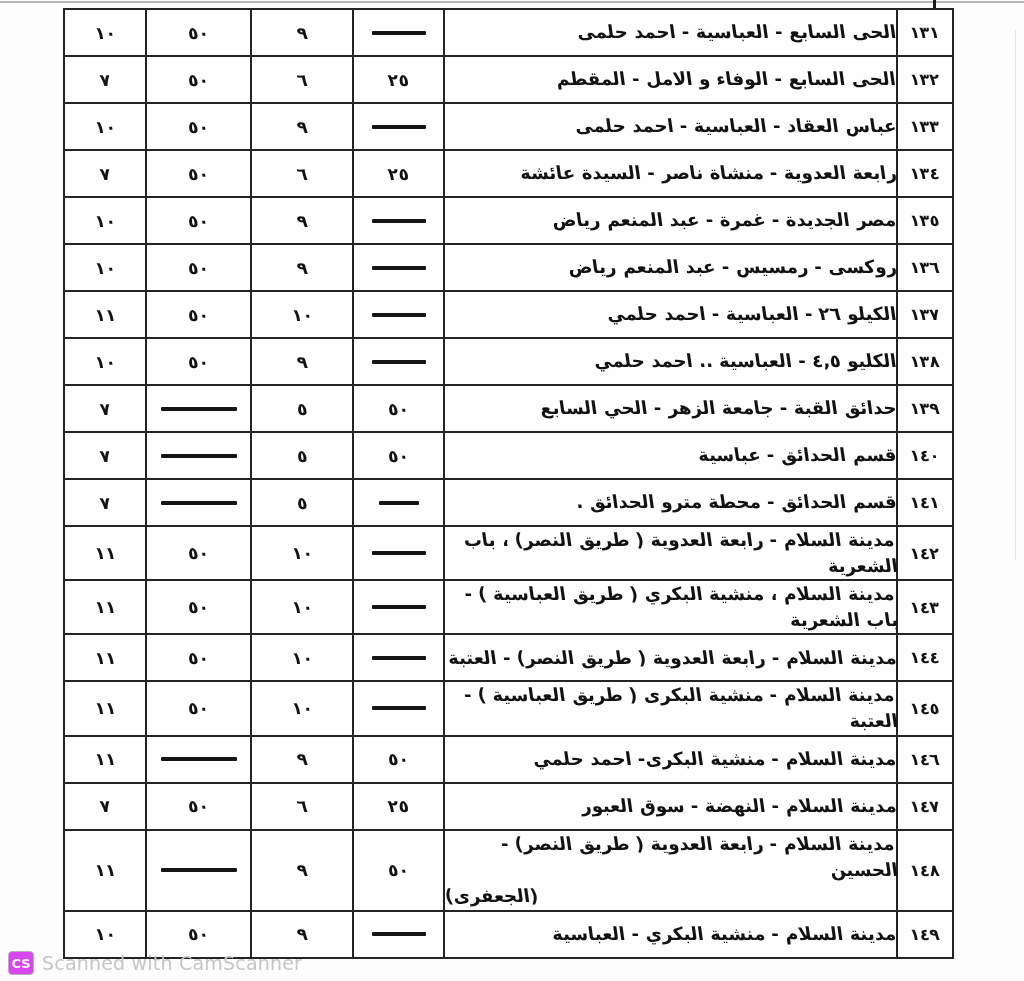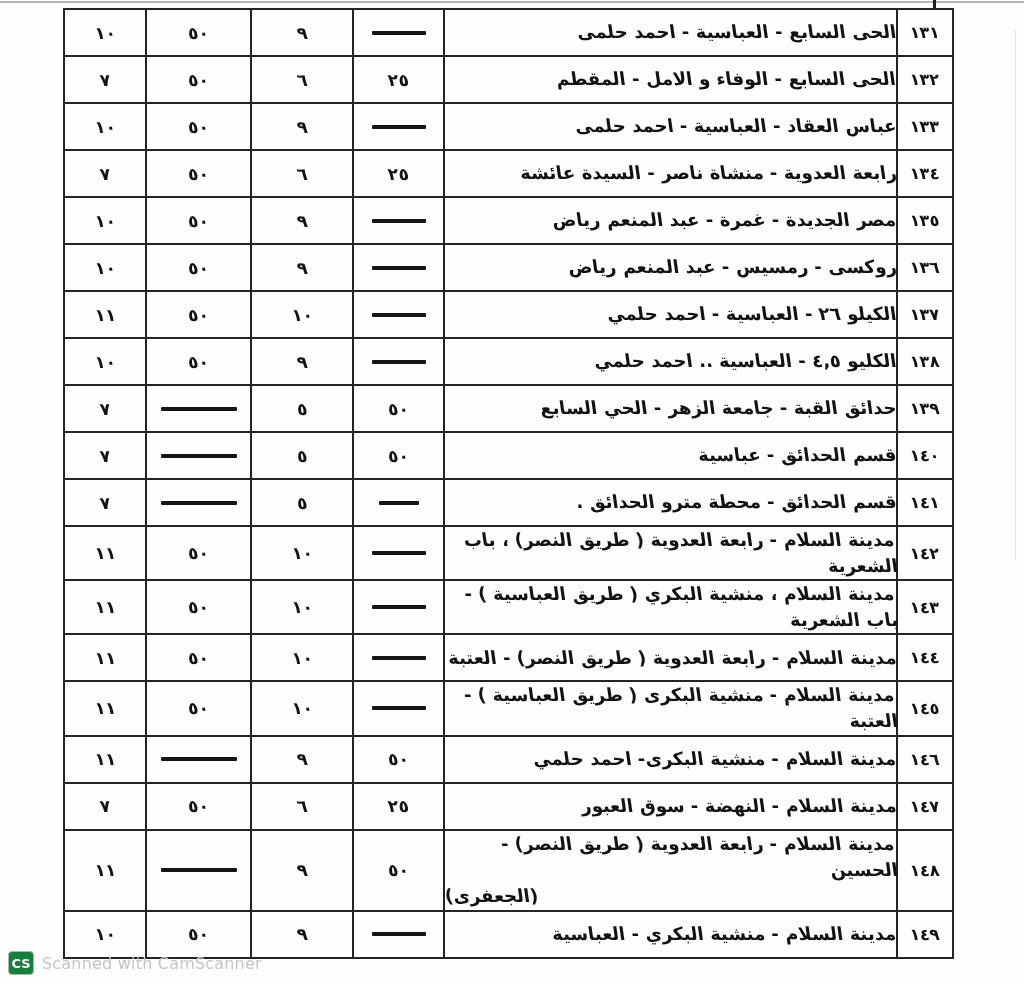--- a/index.html
+++ b/index.html
@@ -31,26 +31,26 @@
   .route-line2{text-align:left;}
 
   .dash{height:4px;background:#151515;margin:0 auto;border-radius:1px;}
   .dash-a{width:54px;}
   .dash-c{width:76px;}
   .dash-short{width:40px;}
 
   
   .watermark{position:absolute;left:8px;top:951px;display:flex;align-items:center;gap:8px;}
   .wm-badge{
-    width:24px;height:22px;border-radius:4px;background:#15803d;
+    width:24px;height:22px;border-radius:4px;background:#d946ef;
     color:#ffffff;font-weight:bold;font-size:13px;
     display:flex;align-items:center;justify-content:center;
     border:1px solid #b2b2b2;
   }
-  .wm-text{color:#c6c6c6;font-size:16px;letter-spacing:.2px;}
+  .wm-text{color:#c6c6c6;font-size:19px;letter-spacing:.2px;}
 </style>
 </head>
 <body>
 
 <div class="page">
 
   <div class="scan-top-line"></div>
   <div class="scan-top-tick"></div>
   <div class="scan-right-line"></div>
 

